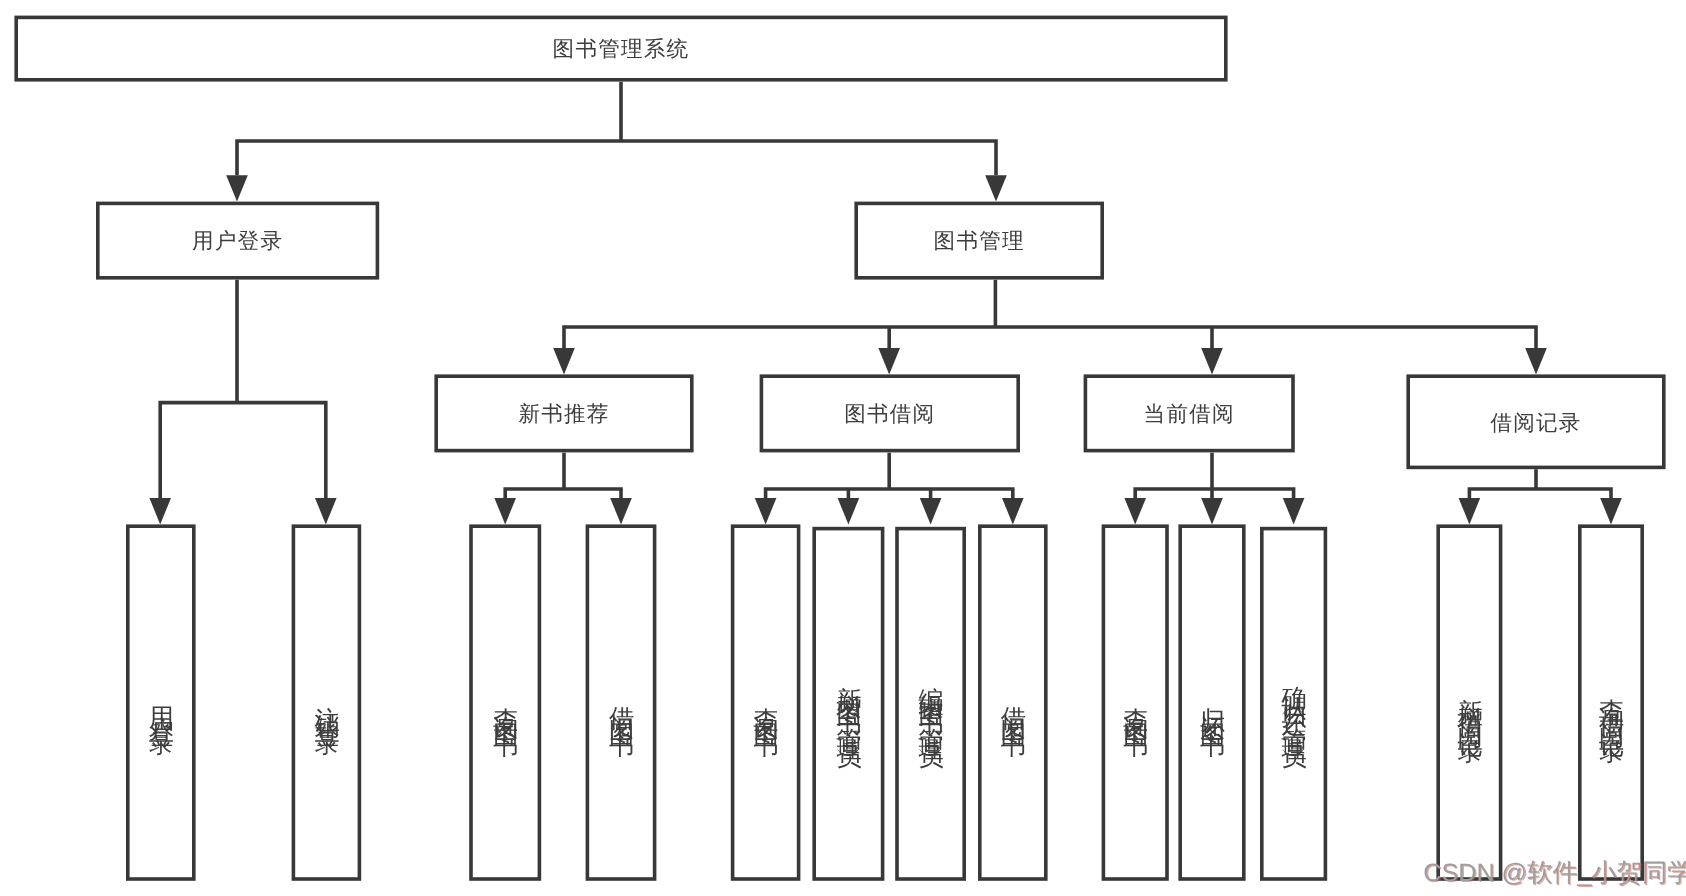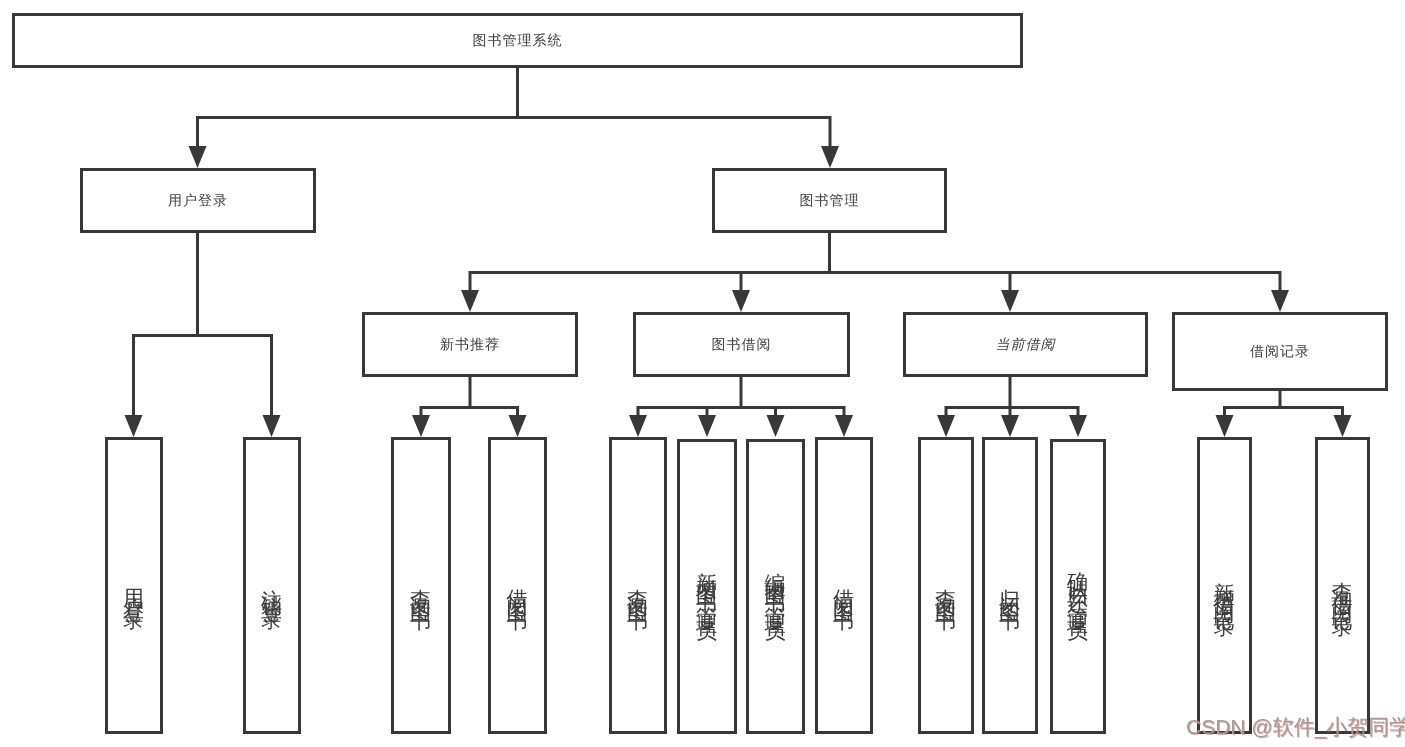--- a/index.html
+++ b/index.html
@@ -7,21 +7,21 @@
     position:relative;width:1405px;height:747px;background:#ffffff;
     font-family:"Liberation Sans","DejaVu Sans",sans-serif;overflow:hidden;
   }
   .connectors{position:absolute;left:0;top:0;width:1405px;height:747px;z-index:1;}
   .node{
     position:absolute;box-sizing:border-box;border:3px solid #383838;background:#ffffff;
     display:flex;align-items:center;justify-content:center;z-index:2;
     color:#3d3d3d;
   }
   .node.h .lbl{
-    font-size:14px;letter-spacing:1px;white-space:nowrap;
+    font-size:18px;letter-spacing:1px;white-space:nowrap;
   }
   .node.v .lbl{
     writing-mode:vertical-rl;text-orientation:mixed;
     font-size:21px;letter-spacing:7px;line-height:1;
   }
   .watermark{
     position:absolute;z-index:10;white-space:nowrap;
     font-size:21px;color:#9e9e9e;
     text-shadow:1px 1px 0 rgba(205,92,80,0.55);
   }
@@ -64,31 +64,31 @@
     </g>
   </svg>
 
   <div class="node h" style="left:12px;top:13px;width:1011px;height:55px;">
     <span class="lbl">图书管理系统</span>
   </div>
 
   <div class="node h" style="left:80px;top:168px;width:236px;height:65px;">
     <span class="lbl">用户登录</span>
   </div>
-  <div class="node h" style="left:712px;top:168px;width:235px;height:65px;">
+  <div class="node h" style="left:712px;top:168px;width:208px;height:65px;">
     <span class="lbl">图书管理</span>
   </div>
 
   <div class="node h" style="left:362px;top:312px;width:216px;height:65px;">
     <span class="lbl">新书推荐</span>
   </div>
   <div class="node h" style="left:633px;top:312px;width:217px;height:65px;">
     <span class="lbl">图书借阅</span>
   </div>
-  <div class="node h" style="left:903px;top:312px;width:245px;height:65px;font-style:italic;">
+  <div class="node h" style="left:903px;top:312px;width:176px;height:65px;">
     <span class="lbl">当前借阅</span>
   </div>
   <div class="node h" style="left:1172px;top:312px;width:216px;height:79px;">
     <span class="lbl">借阅记录</span>
   </div>
 
   <div class="node v" style="left:105px;top:437px;width:58px;height:297px;">
     <span class="lbl">用户登录</span>
   </div>
   <div class="node v" style="left:243px;top:437px;width:58px;height:297px;">

